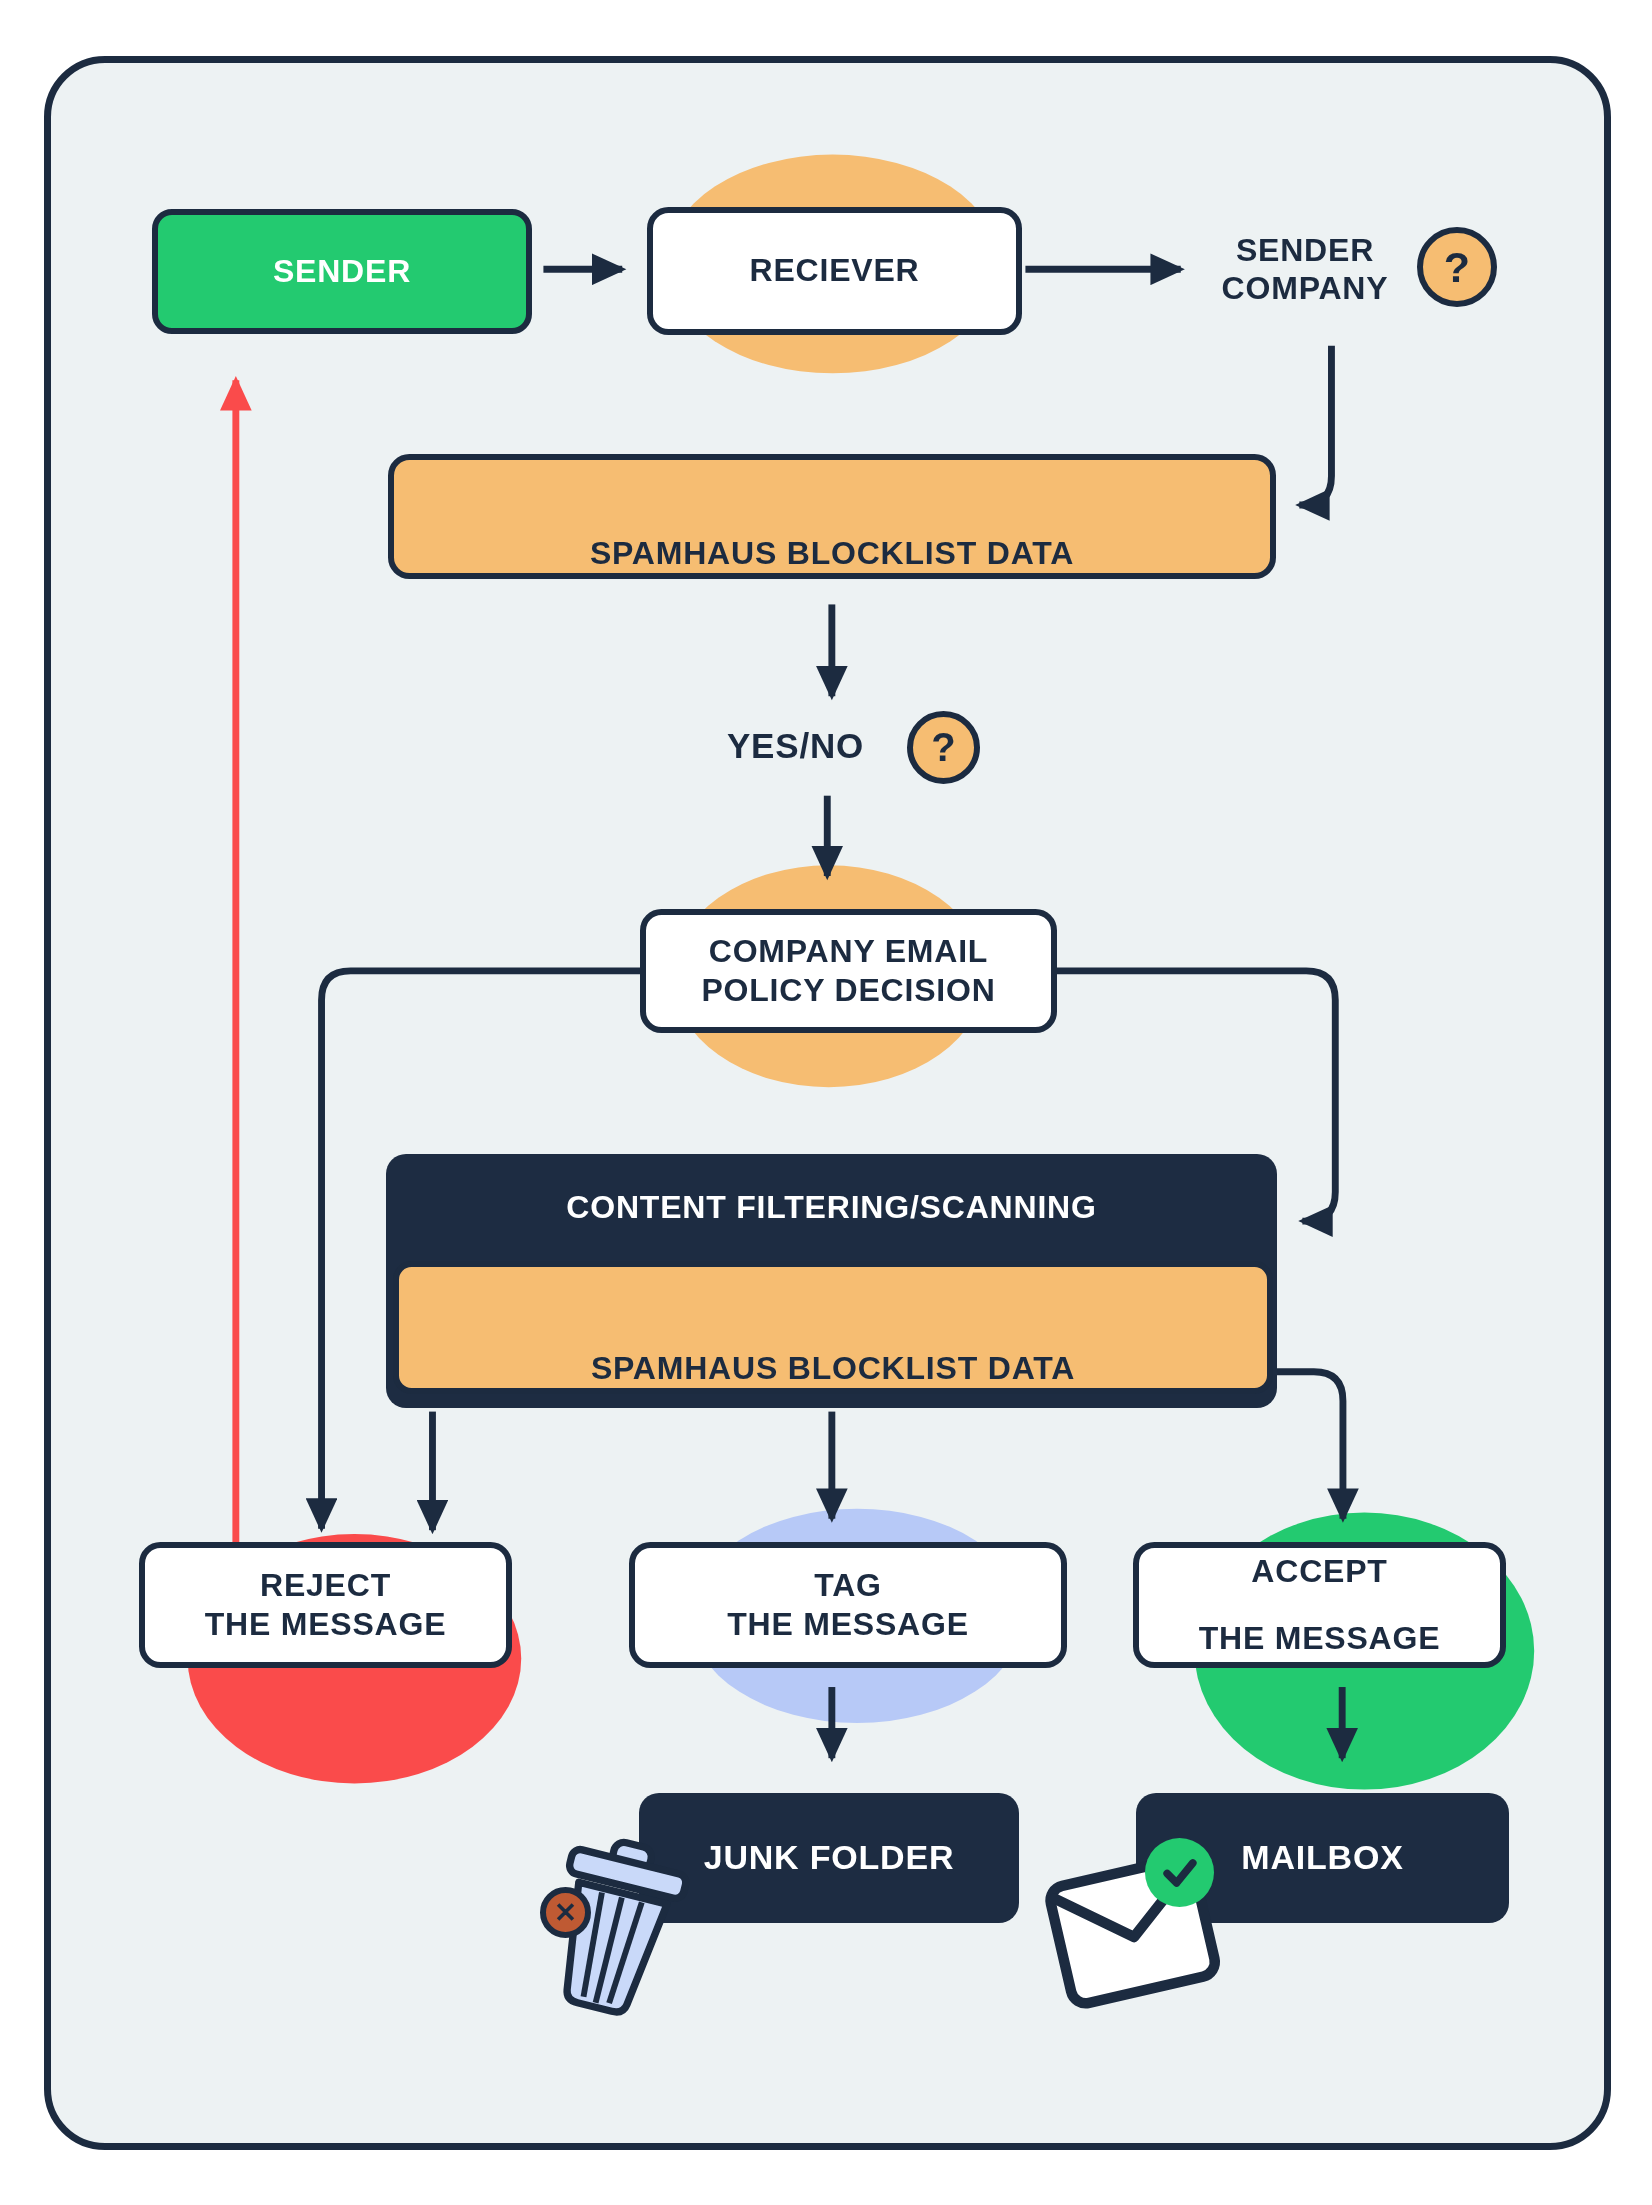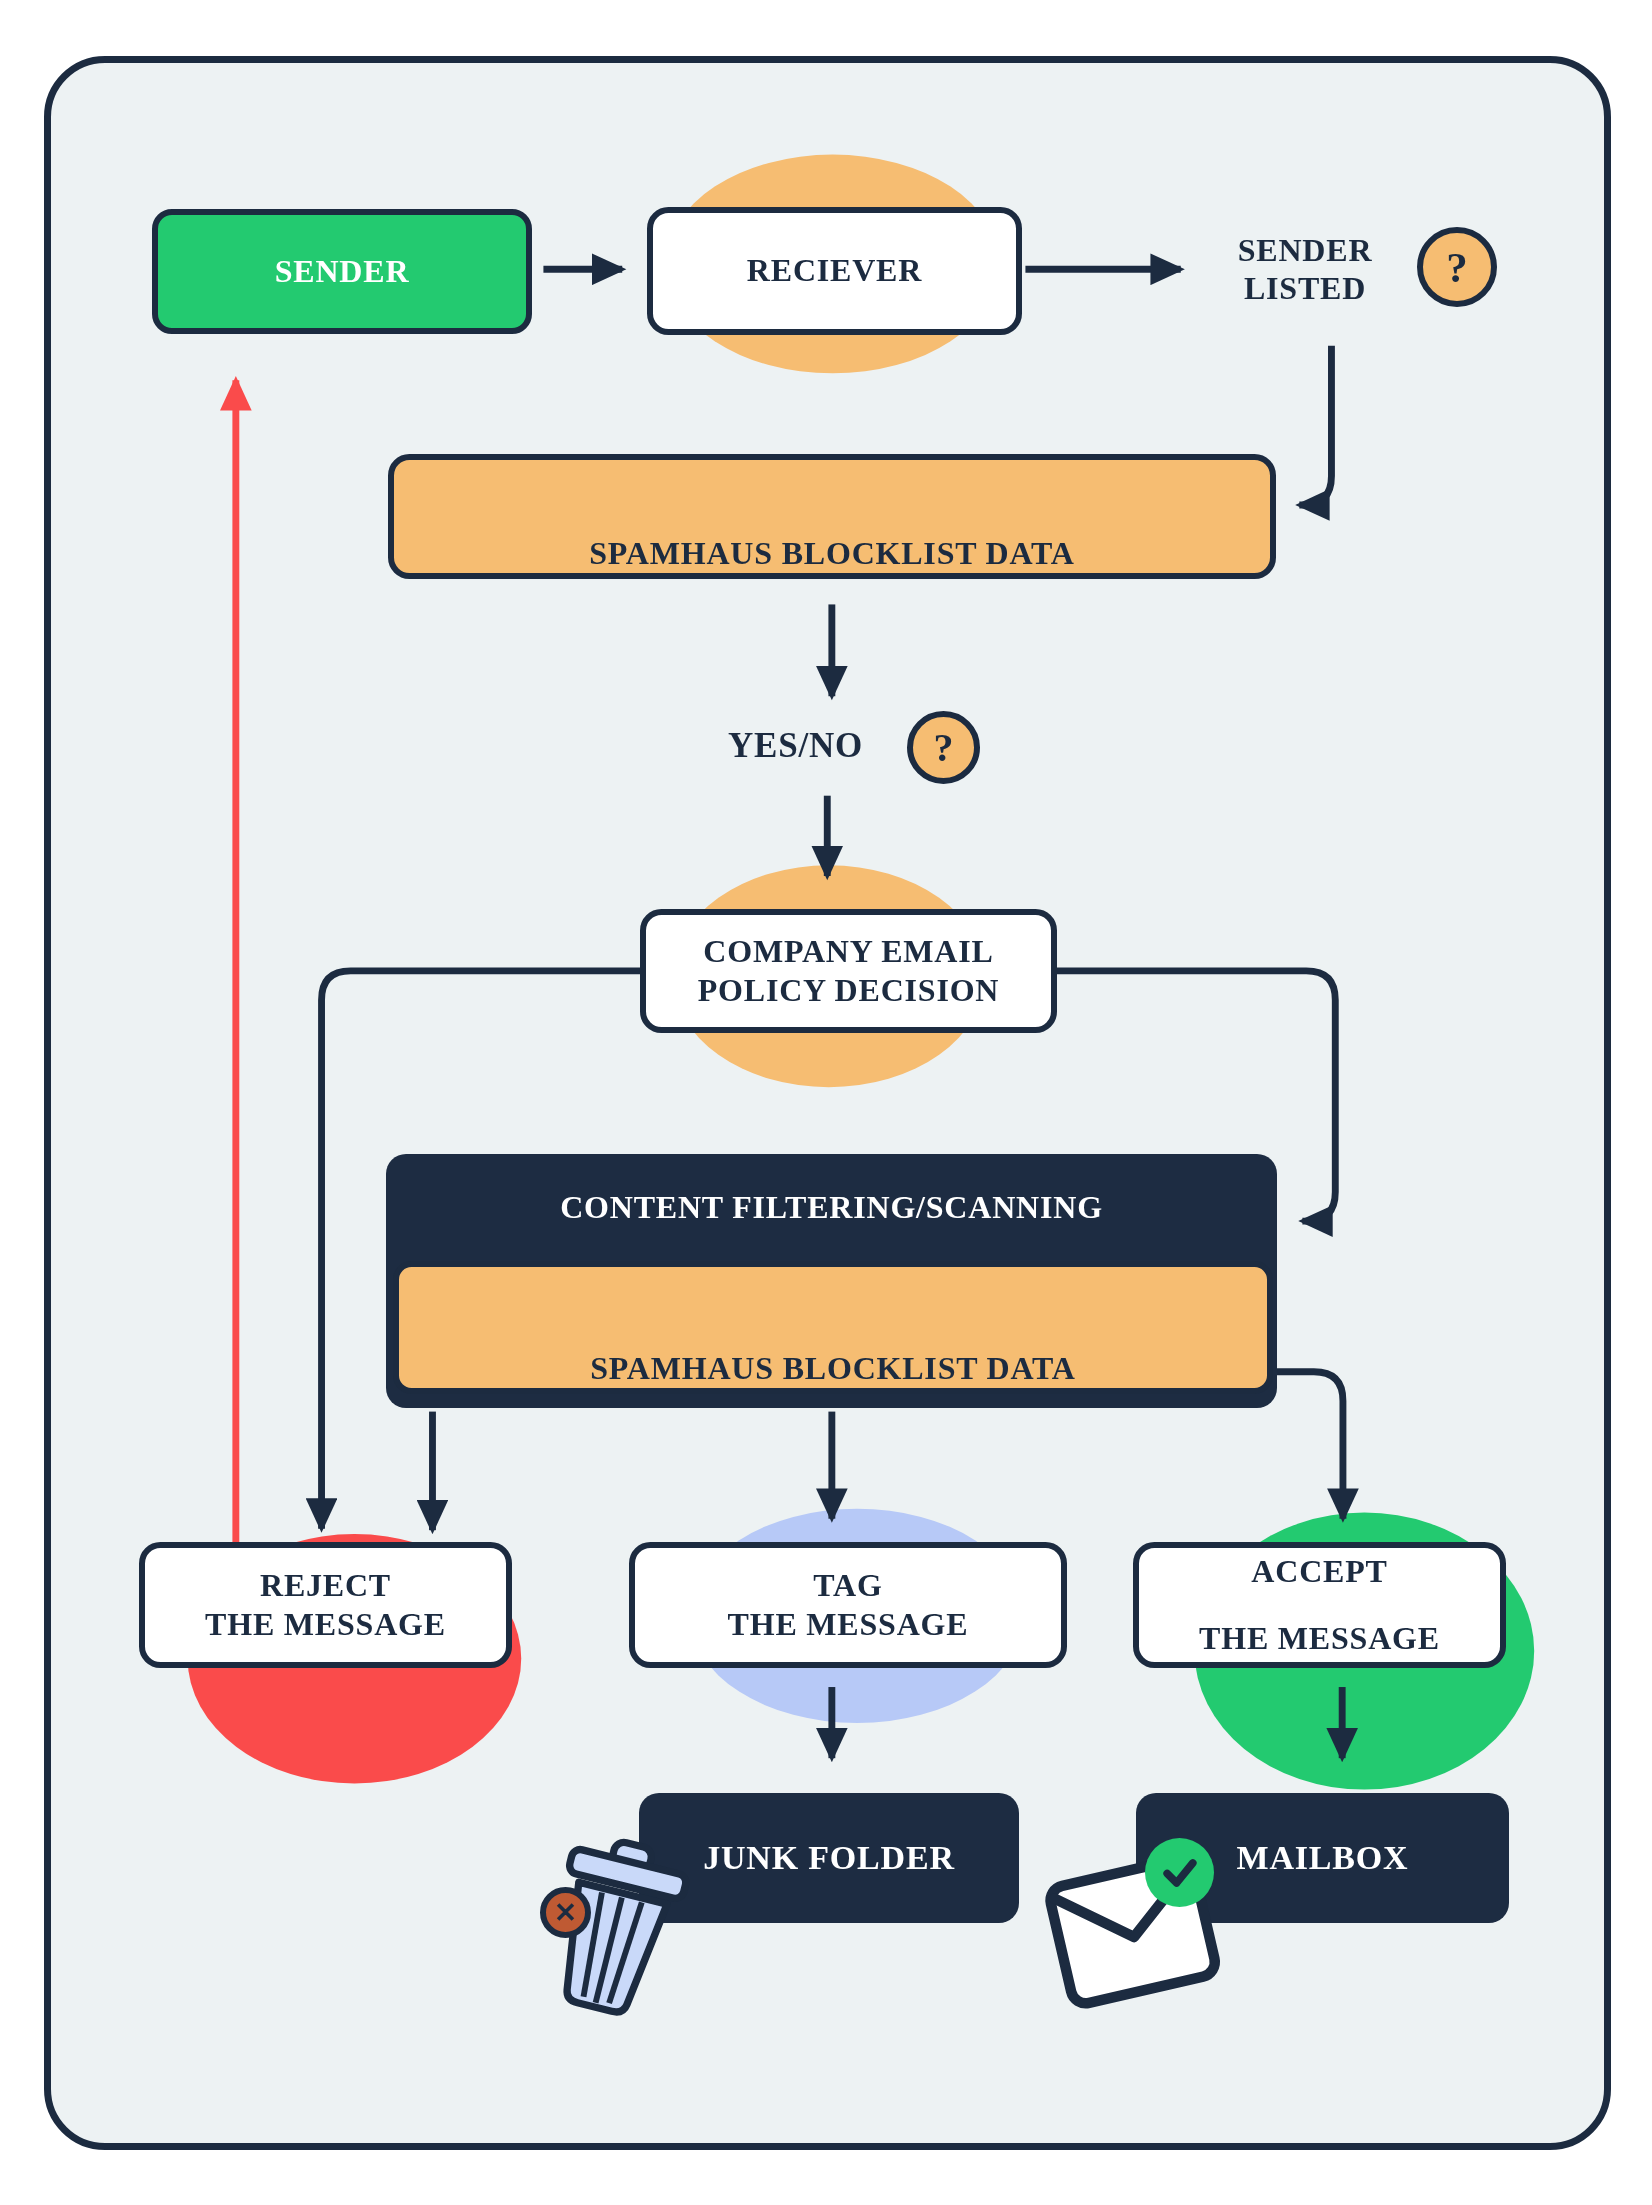--- a/index.html
+++ b/index.html
@@ -2,21 +2,21 @@
 <html style="--page-bg: #ffffff; --card-bg: #edf2f3; --navy: #1c2b40; --navy-fill: #1d2c42; --green: #23ca70; --orange: #f6bd72; --red: #fa4b4b; --blue: #b7c9f7; --rust: #bf5a33; --trash-blue: #c9d9f9; --white: #ffffff;font-size:12.2px"><head>
 <meta charset="utf-8">
 <style>
   :root{
     --page-bg:#ffffff; --card-bg:#edf2f3; --navy:#1c2b40; --navy-fill:#1d2c42;
     --green:#23ca70; --orange:#f6bd72; --red:#fa4b4b; --blue:#b7c9f7;
     --rust:#bf5a33; --trash-blue:#c9d9f9; --white:#ffffff;
   }
   html,body{margin:0;padding:0;background:var(--page-bg);}
   .stage{position:relative;width:1653px;height:2205px;background:var(--page-bg);
-         font-family:Liberation Serif, serif;overflow:hidden;}
+         font-family:Liberation Sans, sans-serif;overflow:hidden;}
   .card{position:absolute;left:44px;top:56px;width:1567px;height:2094px;
         background:var(--card-bg);border:7.7px solid var(--navy);border-radius:61px;box-sizing:border-box;}
   .overlay{position:absolute;left:0;top:0;width:1653px;height:2205px;z-index:1;}
   .conn{stroke:var(--navy);stroke-width:9;fill:none;stroke-linejoin:round;}
   .conn-red{stroke:var(--red);stroke-width:9;fill:none;}
   #arr path{fill:var(--navy);} #arrRed path{fill:var(--red);}
   .ell-orange{fill:var(--orange);} .ell-red{fill:var(--red);}
   .ell-blue{fill:var(--blue);} .ell-green{fill:var(--green);}
   .box{position:absolute;display:flex;flex-direction:column;align-items:center;justify-content:center;
        text-align:center;font-weight:bold;letter-spacing:0.8px;box-sizing:border-box;z-index:2;
@@ -77,21 +77,21 @@
   <div class="box green-box" style="left:152px;top:209px;width:380px;height:125px;">
     <span>SENDER</span>
   </div>
 
   <div class="box white-box" style="left:639px;top:207px;width:375px;height:128px;margin-left:8px;">
     <span>RECIEVER</span>
   </div>
 
   <div class="float-label" style="left:1198px;top:232px;width:214px;font-size:32px;">
     <div>SENDER</div>
-    <div>LISTED</div>
+    <div>COMPANY</div>
   </div>
   <div class="q-badge" style="left:1417px;top:227px;width:80px;height:80px;font-size:43px;">
     <span>?</span>
   </div>
 
   <div class="box orange-box" style="left:388px;top:454px;width:888px;height:125px;">
     <span>SPAMHAUS BLOCKLIST DATA</span>
   </div>
 
   <div class="float-label" style="left:696px;top:725px;width:199px;font-size:35px;">

